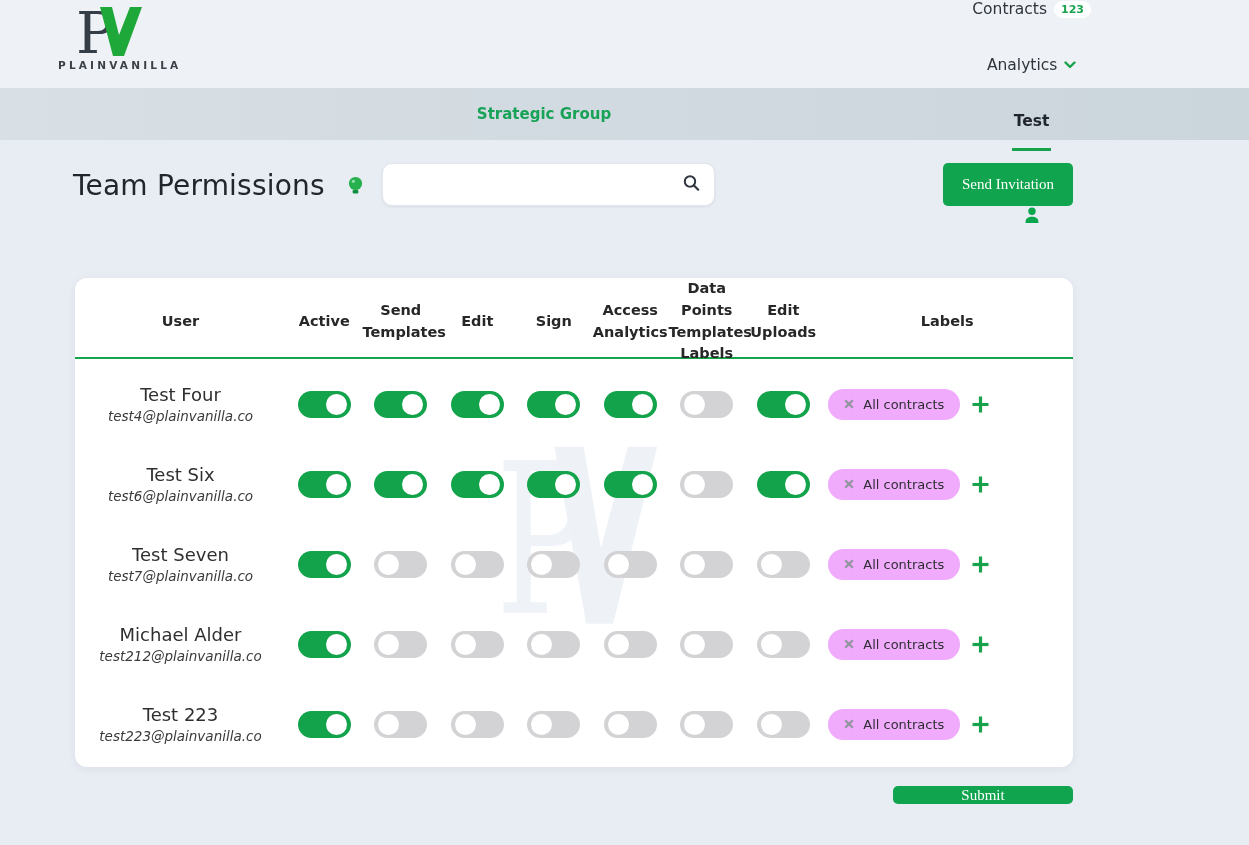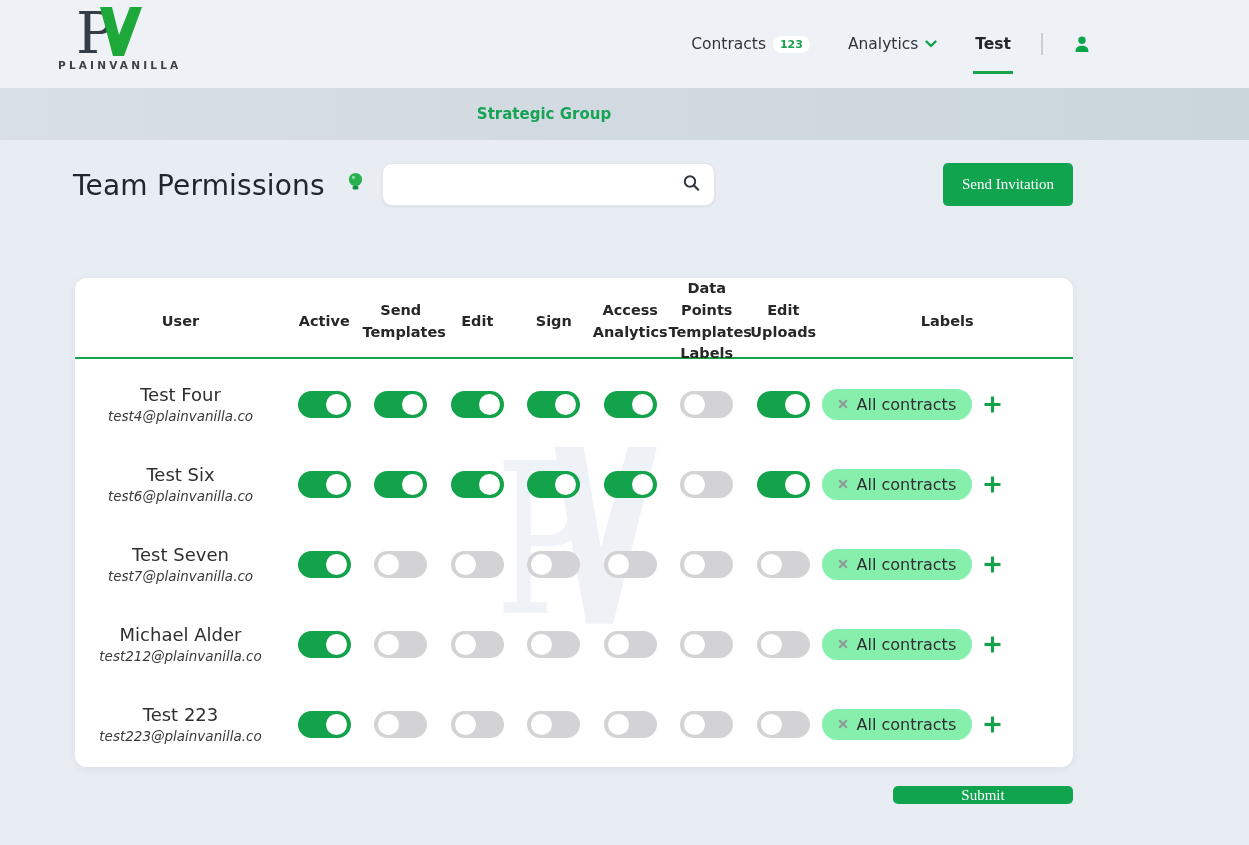--- a/index.html
+++ b/index.html
@@ -9,33 +9,33 @@
     background:#e8ecf3;
     color:#2b2f36;
     overflow:hidden;
     position:relative;
   }
   
   .topnav { height:88px; background:#eef1f6; position:relative; }
   .logo-block { position:absolute; left:58px; top:4px; width:100px; text-align:center; }
   .logo-block svg { display:block; margin:0 auto; }
   .brand-name { font-size:10.5px; font-weight:bold; letter-spacing:3.2px; color:#3a4148; margin-top:1px; }
-  .nav { position:absolute; top:0; right:158px; height:88px; display:flex; align-items:center; gap:38px; }
+  .nav { position:absolute; top:0; right:158px; height:88px; display:flex; align-items:center; gap:38px;flex-direction:column; }
   .nav-item { display:flex; align-items:center; gap:7px; font-size:15.5px; font-weight:500; color:#2e353d; cursor:pointer; }
   .nav-badge { background:#ffffff; color:#1aa24f; font-size:11px; font-weight:bold; border-radius:10px; padding:3px 7px; line-height:1; }
   .nav-team { position:relative; font-weight:700; color:#20262c; }
   .nav-team::after { content:""; position:absolute; left:-2px; right:-2px; bottom:-21px; height:3px; background:#16a34b; }
   .nav-divider { width:2px; height:22px; background:#c6ced6; margin:0 -8px; }
   
   .band { height:52px; background:linear-gradient(90deg,#d8dfe5,#cbd5dc); display:flex; align-items:center; justify-content:center; padding-right:161px; }
   .band-text { font-size:15px; font-weight:bold; color:#17a257; }
   
   .content { width:998px; margin:23px auto 0 75px; position:relative; }
   .title-row { position:relative; height:43px; }
-  .page-title-wrap { position:absolute; left:-2px; top:50%; transform:translateY(-50%); display:flex; align-items:flex-start; gap:23px; }
+  .page-title-wrap { position:absolute; left:-2px; top:50%; transform:translateY(-50%); display:flex; align-items:center; gap:23px; }
   .page-title { font-size:28px; font-weight:500; letter-spacing:.2px; color:#21262d; }
   .search-wrap { position:absolute; left:307px; top:0; width:333px; height:43px; }
   .search-input { width:100%; height:100%; border:1px solid #e3e7ed; border-radius:10px; background:#fff; padding:0 44px 0 16px; font-size:15px; font-family:inherit; color:#2b2f36; box-shadow:0 1px 3px rgba(33,41,54,.07); outline:none; }
   .search-icon { position:absolute; right:15px; top:50%; transform:translateY(-50%); }
   .btn { border:none; cursor:pointer; background:#10a44e; color:#fff; font-family:Liberation Serif, serif; border-radius:5px; font-size:15px; }
   .send-btn { position:absolute; right:0; top:0; width:130px; height:43px; }
   
   .card { margin-top:72px; background:#fff; border-radius:12px; box-shadow:0 2px 10px rgba(33,41,54,.06); position:relative; overflow:hidden; }
   .watermark { position:absolute; left:50%; transform:translateX(-50%); top:158px; z-index:0; pointer-events:none; }
   .t-head, .t-row { display:grid; grid-template-columns:211px repeat(7,76.5px) 1fr; align-items:center; position:relative; z-index:1; }
@@ -47,21 +47,21 @@
   .user-name { font-size:18px; color:#2f2f2f; margin-bottom:3px; }
   .user-email { font-size:13.5px; font-style:italic; color:#3a3a3a; }
   .cell { display:flex; justify-content:center; }
   .toggle { width:53px; height:27px; border-radius:14px; position:relative; cursor:pointer; }
   .toggle.on { background:#12a34b; }
   .toggle.off { background:#d3d3d6; }
   .knob { position:absolute; top:3px; width:21px; height:21px; border-radius:50%; background:#fff; }
   .toggle.on .knob { right:4px; }
   .toggle.off .knob { left:4px; }
   .labels-cell { display:flex; align-items:center; justify-content:center; gap:11px; padding-right:76px; }
-  .chip { background:#86efac; border-radius:16px; height:31px; display:inline-flex; align-items:center; gap:9px; padding:0 16px; font-size:16px; color:#2e2e33; white-space:nowrap; }
+  .chip { background:#f0abfc; border-radius:16px; height:31px; display:inline-flex; align-items:center; gap:9px; padding:0 16px; font-size:13px; color:#2e2e33; white-space:nowrap; }
   .chip-x { display:inline-flex; cursor:pointer; }
   .add-label { background:none; border:none; cursor:pointer; display:inline-flex; padding:0; }
   
   .submit-row { display:flex; justify-content:flex-end; margin-top:19px; }
   .submit-btn { width:180px; height:18px; }
 </style>
 </head>
 <body>
 
 <header class="topnav">

